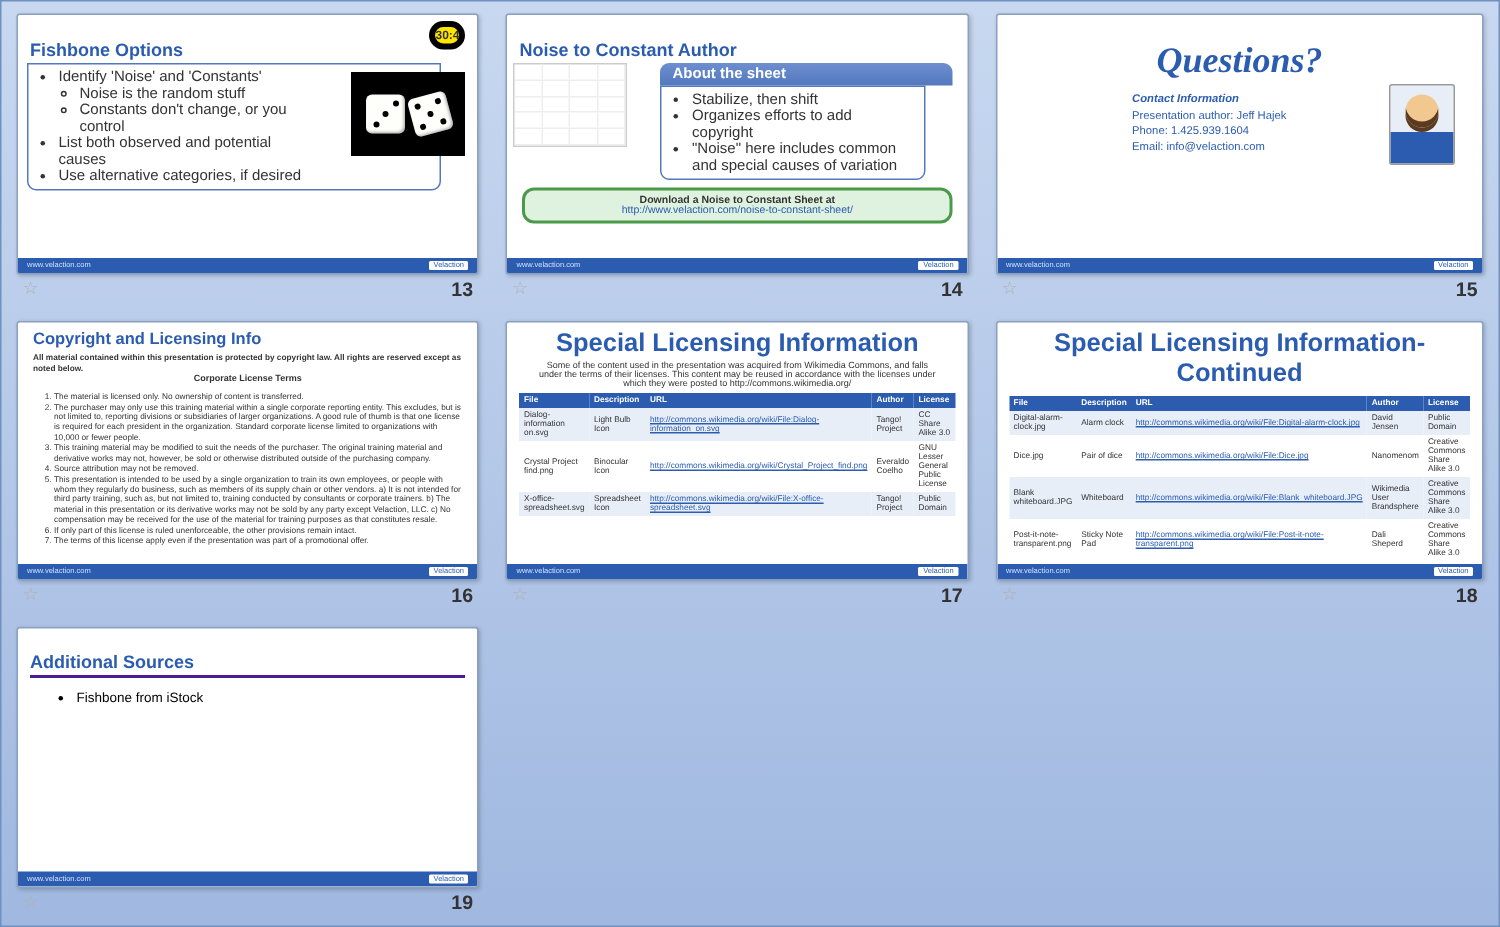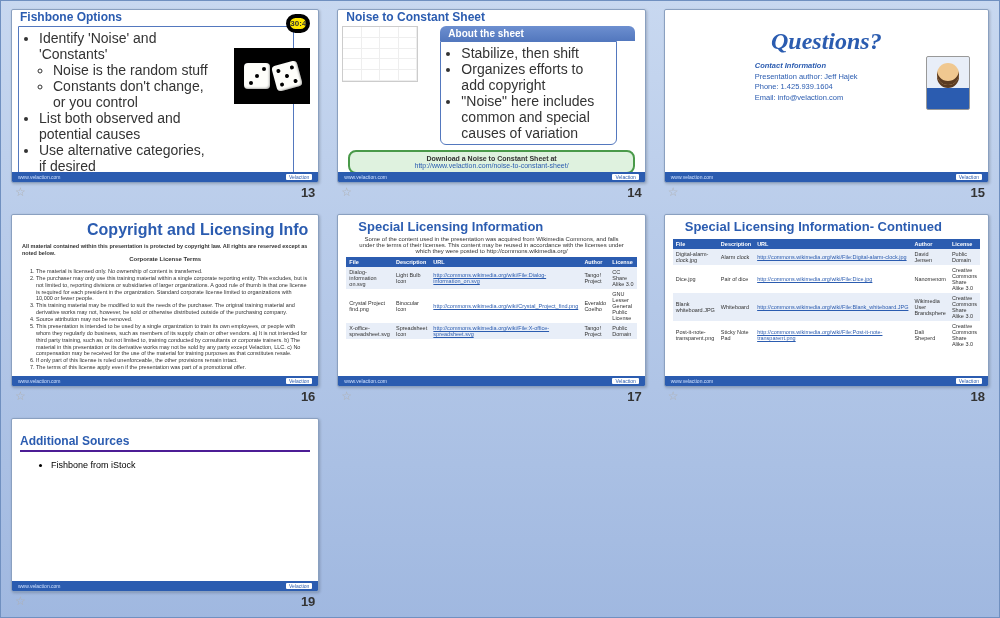--- a/index.html
+++ b/index.html
@@ -33,34 +33,34 @@
     .meta {
       display: flex;
       justify-content: space-between;
       padding: 2px 4px 0 4px;
       font-size: 11px;
       color: #333;
     }
     .star { color: #b0b0b0; cursor: pointer; font-size: 12px; }
     .num { font-weight: bold; font-size: 13px; }
     
-    .hdr { font-size: 12px; color: #2b5cb0; font-weight: 600; padding: 0 8px 2px; }
-    .hdr-big { font-size: 13px; color: #2b5cb0; font-weight: 600; padding: 4px 20px 2px; }
+    .hdr { font-size: 12px; color: #2b5cb0; font-weight: 600; padding: 16px 8px 2px; }
+    .hdr-big { font-size: 17px; color: #2b5cb0; font-weight: 600; padding: 4px 20px 2px; text-align:center;}
     .box {
       background: linear-gradient(to bottom, #6d8fd0, #5378be);
       color: #fff; font-size: 10px; font-weight: 600;
       padding: 2px 8px; border-radius: 6px 6px 0 0;
       margin: 0 6px;
     }
     .panel {
       border: 1px solid #5378be;
       border-radius: 0 0 6px 6px;
       margin: 0 24px 3px 6px;
       padding: 3px 6px;
-      font-size: 14px; color: #333;
+      font-size: 10px; color: #333;
       flex: 0 0 auto;
     }
     .panel ul { list-style: disc; padding-left: 14px; }
     .panel ul ul { list-style: circle; }
     .badge {
       position: absolute; top: 4px; right: 8px;
       background: #ffe600; color: #333;
       border-radius: 10px; font-size: 8px; font-weight: bold;
       padding: 1px 0;
       border: 4px solid #000000;
@@ -118,21 +118,21 @@
       background: linear-gradient(to bottom, #e8eef8 60%, #2b5cb0 60%);
       border-radius: 2px;
       display:flex; align-items:flex-start; justify-content:center;
     }
     .person::before{
       content:""; width:22px; height:22px; border-radius:50%;
       background:#f0c890; margin-top:6px;
       box-shadow: 0 -4px 0 0 #5a3a20 inset, 0 3px 0 0 #5a3a20;
     }
     .fine { font-size: 5.5px; color: #333; padding: 2px 10px 12px; line-height:1.25;}
-    .fine .t { color:#2b5cb0; text-align:right; font-size:16px; font-weight:600; padding:3px 0;}
+    .fine .t { color:#2b5cb0; text-align:left; font-size:11px; font-weight:600; padding:3px 0;}
     .fine .st { color:#333; text-align:center; font-size:6px; font-weight:600; padding-bottom:4px;}
     .fine ol { padding-left:14px;}
     .tbl {
       margin: 3px 8px 12px; font-size:5.5px; border-collapse:collapse; width:calc(100% - 16px);
     }
     .tbl th { background:#2b5cb0; color:#fff; padding:2px 3px; text-align:left; font-weight:600;}
     .tbl td { padding:2px 3px; color:#333;}
     .tbl tr:nth-child(even) td{ background:#e8eef8;}
     .tbl a { color:#2b5cb0; text-decoration: underline;}
     .intro { font-size:6px; color:#333; padding:0 20px; text-align:center;}
@@ -192,21 +192,21 @@
       </div>
     </div>
     <div class="meta">
       <span class="star">☆</span>
       <span class="num">13</span>
     </div>
   </div>
 
   <div class="cell">
     <div class="thumb">
-      <div class="hdr">Noise to Constant Sheet</div>
+      <div class="hdr">Noise to Constant Author</div>
       <div class="row2" style="padding:0 4px;">
         <div class="left">
           <div class="sheetimg" style="position:relative; top:0; left:0;">
             <div class="r">
                 <span></span>
                 <span></span>
                 <span></span>
                 <span></span>
               </div>
             <div class="r">

